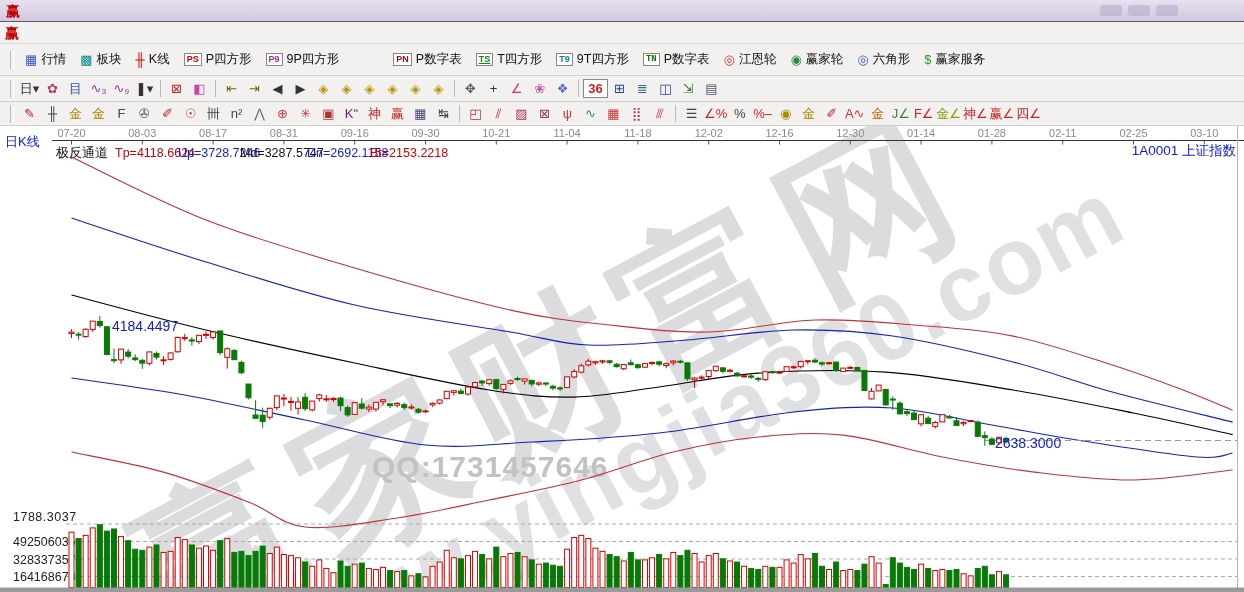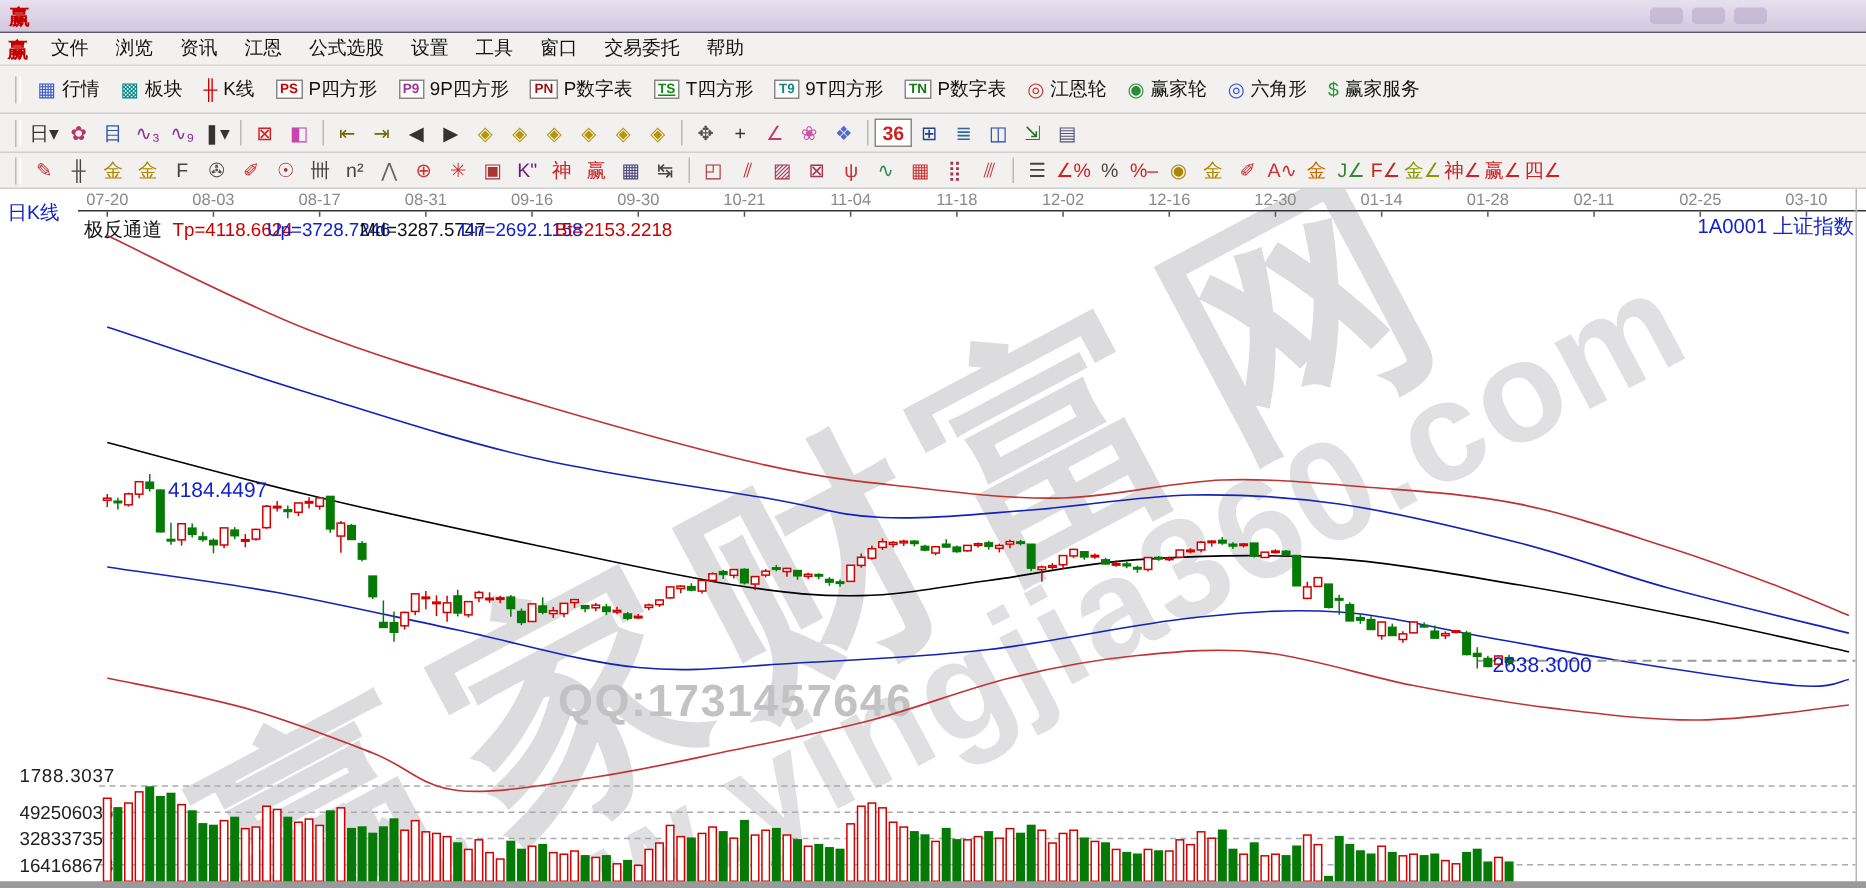--- a/index.html
+++ b/index.html
@@ -508,32 +508,20 @@
     <span class="logo">赢</span>
     <div class="win-ghost">
         <i></i>
         <i></i>
         <i></i>
       </div>
   </div>
 
   <div class="bar menubar">
     <span class="logo">赢</span>
-    <div id="menu-items" style="display:flex;">
-        <span class="menu-item">文件</span>
-        <span class="menu-item">浏览</span>
-        <span class="menu-item">资讯</span>
-        <span class="menu-item">江恩</span>
-        <span class="menu-item">公式选股</span>
-        <span class="menu-item">设置</span>
-        <span class="menu-item">工具</span>
-        <span class="menu-item">窗口</span>
-        <span class="menu-item">交易委托</span>
-        <span class="menu-item">帮助</span>
-      </div>
   </div>
 
   <div class="bar toolbar tb1" id="tb1">
       <div class="ledge"></div>
       <div class="tb-btn">
         <span class="tb-ic" style="color: rgb(58, 87, 200);">▦</span>
         <span>行情</span>
       </div>
       <div class="tb-btn">
         <span class="tb-ic" style="color: rgb(10, 138, 138);">▩</span>
@@ -545,33 +533,33 @@
       </div>
       <div class="tb-btn">
         <span class="tb-box" style="color: rgb(204, 0, 0);">PS</span>
         <span>P四方形</span>
       </div>
       <div class="tb-btn">
         <span class="tb-box" style="color: rgb(153, 51, 153);">P9</span>
         <span>9P四方形</span>
       </div>
       <div class="tb-btn">
-        <span class="tb-box" style="color: rgb(153, 17, 17);">PN</span>
+        <span class="tb-box" style="color: rgb(153, 17, 17); margin-left: 40px;">PN</span>
         <span>P数字表</span>
       </div>
       <div class="tb-btn">
         <span class="tb-box" style="color: rgb(17, 136, 17); text-decoration: underline;">TS</span>
         <span>T四方形</span>
       </div>
       <div class="tb-btn">
         <span class="tb-box" style="color: rgb(17, 136, 136);">T9</span>
         <span>9T四方形</span>
       </div>
       <div class="tb-btn">
-        <span class="tb-box" style="color: rgb(17, 119, 17);">TN</span>
+        <span class="tb-box" style="color: rgb(17, 119, 17); font-family: Liberation Mono, monospace;">TN</span>
         <span>P数字表</span>
       </div>
       <div class="tb-btn">
         <span class="tb-ic" style="color: rgb(204, 51, 51);">◎</span>
         <span>江恩轮</span>
       </div>
       <div class="tb-btn">
         <span class="tb-ic" style="color: rgb(42, 138, 58);">◉</span>
         <span>赢家轮</span>
       </div>

